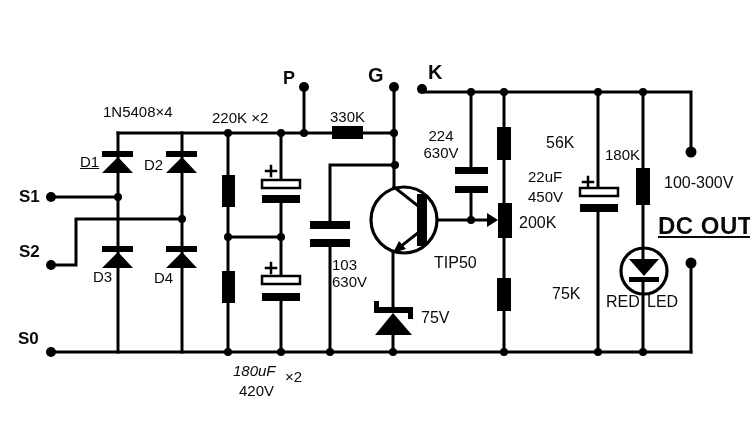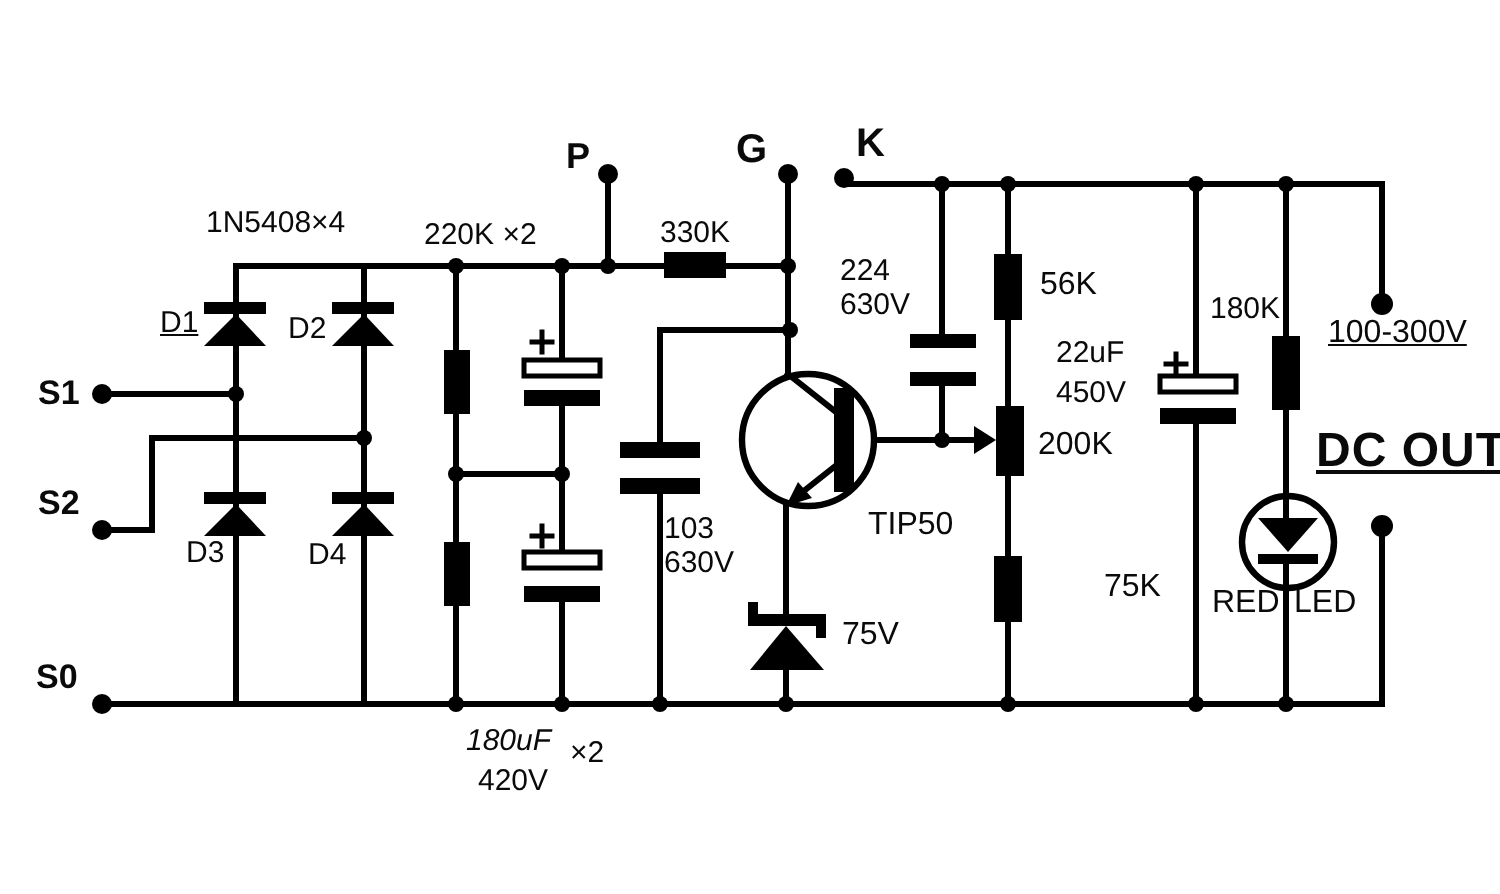--- a/index.html
+++ b/index.html
@@ -7,21 +7,21 @@
     position:relative;width:750px;height:447px;background:#ffffff;
     font-family:"Liberation Sans","DejaVu Sans",sans-serif;color:#0a0a0a;
     overflow:hidden;
   }
   #schematic{position:absolute;left:0;top:0;}
   .lbl{position:absolute;white-space:nowrap;color:#0a0a0a;line-height:1.05;}
   .fs15{font-size:15px;}
   .fs16{font-size:16px;}
   .term{font-size:18px;font-weight:600;}
   .big{font-size:24px;font-weight:600;letter-spacing:0.5px;text-decoration:underline;}
-  .ctr{}
+  .ctr{text-align:center;}
   .rt{}
   .stack{line-height:17px;}
   .stack2{line-height:20px;}
 </style>
 </head>
 <body>
 
 <div id="stage">
 
   <svg id="schematic" width="750" height="447" viewBox="0 0 750 447" stroke-linecap="square" fill="none">
@@ -177,31 +177,31 @@
   <div class="lbl term" style="left:428px;top:62px;font-size:20px;">K</div>
   <div class="lbl term" style="left:19px;top:188px;font-size:17px;">S1</div>
   <div class="lbl term" style="left:19px;top:243px;font-size:17px;">S2</div>
   <div class="lbl term" style="left:18px;top:330px;font-size:17px;">S0</div>
 
   <div class="lbl fs15 ctr stack" style="left:420px;top:127px;width:42px;">
     <span>224</span><br>
     <span>630V</span>
   </div>
 
-  <div class="lbl fs16" style="left:520px;top:135px;">56K</div>
+  <div class="lbl fs16" style="left:546px;top:135px;">56K</div>
   <div class="lbl fs16" style="left:519px;top:215px;">200K</div>
   <div class="lbl fs16" style="left:516px;top:286px;margin-left:36px;">75K</div>
 
   <div class="lbl fs15 rt stack2" style="left:528px;top:167px;width:44px;">
     <span>22uF</span><br>
     <span>450V</span>
   </div>
 
   <div class="lbl fs15" style="left:605px;top:147px;">180K</div>
-  <div class="lbl fs16" style="left:664px;top:159px;text-decoration:underline;">100-300V</div>
+  <div class="lbl fs16" style="left:664px;top:175px;">100-300V</div>
   <div class="lbl big" style="left:658px;top:213px;">DC OUT</div>
 
   <div class="lbl fs16" style="left:434px;top:255px;">TIP50</div>
   <div class="lbl fs16" style="left:421px;top:310px;">75V</div>
 
   <div class="lbl fs15 stack" style="left:332px;top:256px;">
     <span>103</span><br>
     <span>630V</span>
   </div>
 

